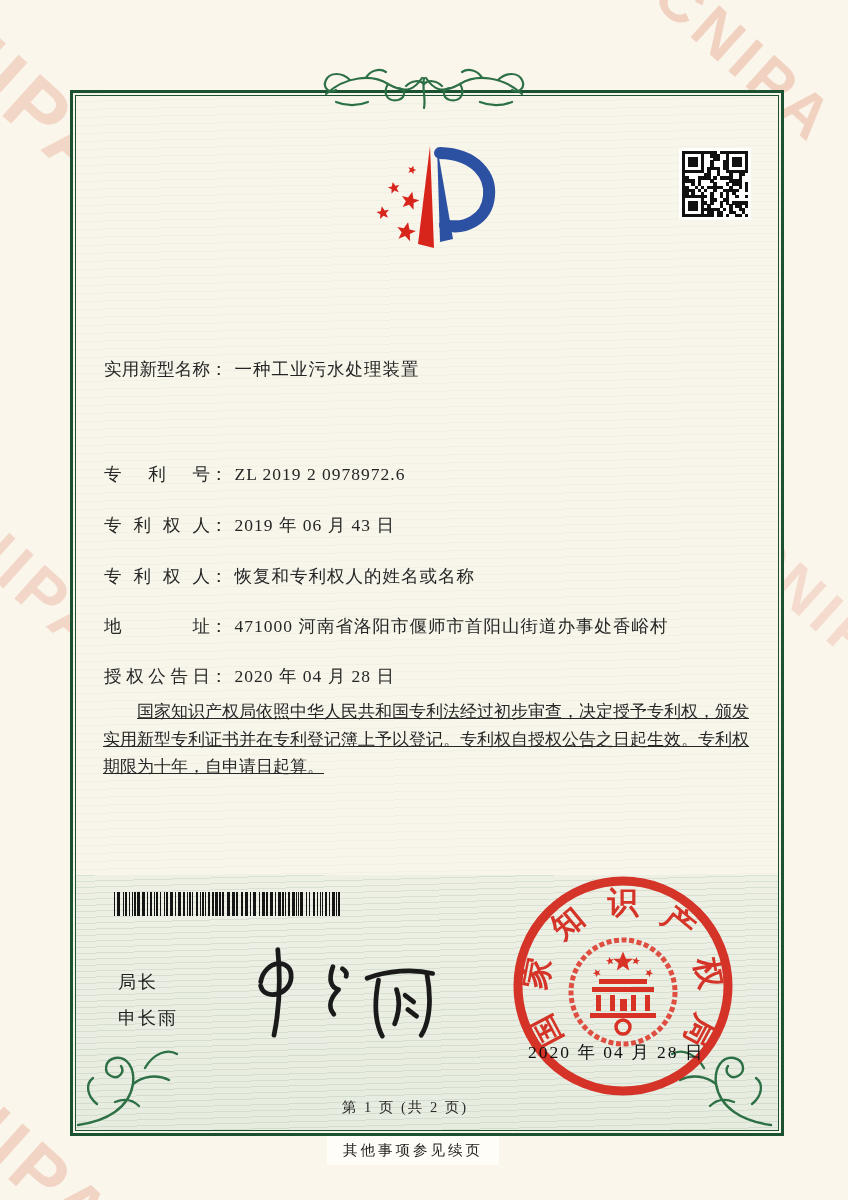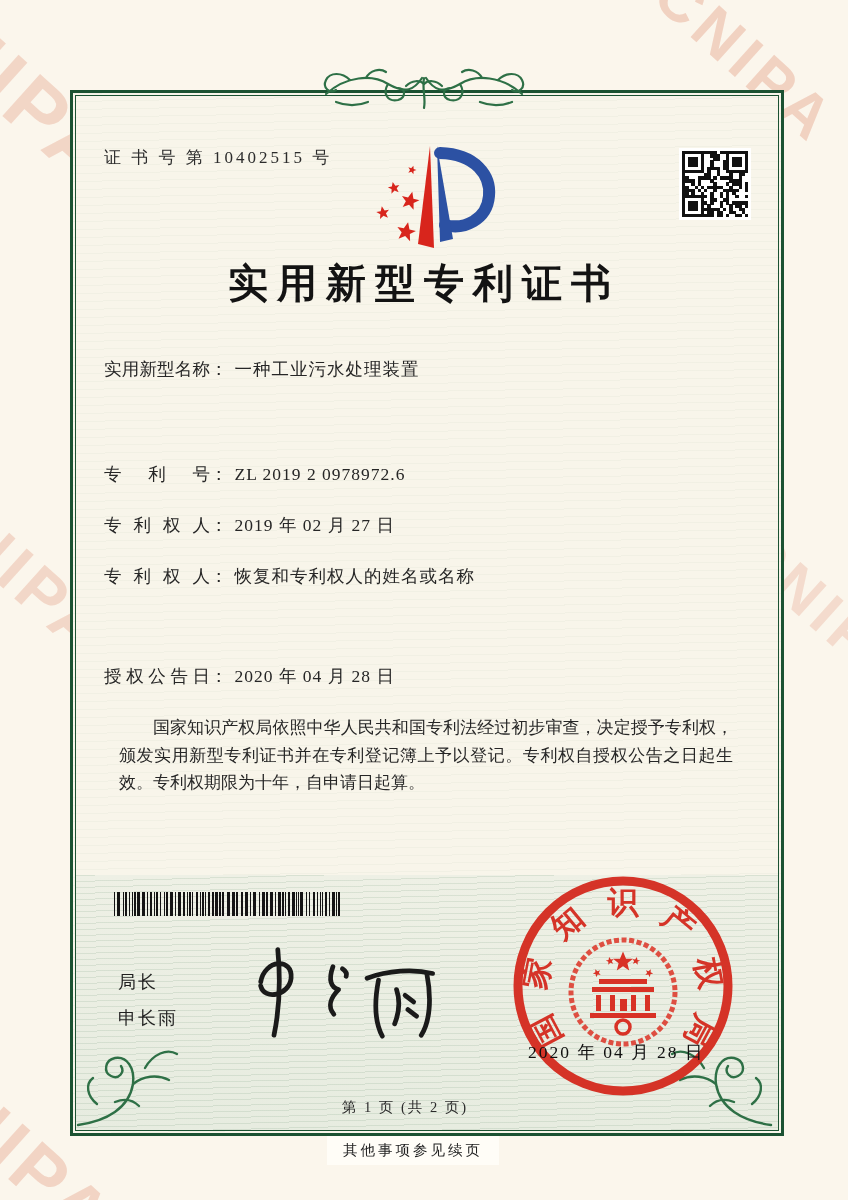--- a/index.html
+++ b/index.html
@@ -43,21 +43,21 @@
 
   .frow{position:absolute;left:104px;width:600px;font-size:17.5px;color:#262626;}
   .flabel{display:inline-block;width:106px;text-align:justify;text-align-last:justify;}
   .fvalue{margin-left:7px;letter-spacing:1px;}
   .fy0{top:357px}.fy1{top:410px}.fy2{top:462px}.fy3{top:513px}.fy4{top:564px}.fy5{top:614px}
   .grant-left{position:absolute;left:104px;top:664px;font-size:17.5px;color:#262626;}
   .grant-right{position:absolute;left:437px;top:664px;font-size:17.5px;color:#262626;}
 
   .paras{position:absolute;left:103px;top:698px;width:646px;font-size:17px;line-height:27.5px;
          text-align:justify;color:#262626;}
-  .paras p{margin:16px;text-indent:2em;}
+  .paras p{margin:0;text-indent:2em;text-decoration:underline;}
 
   .barcode{position:absolute;left:114px;top:892px;width:232px;height:24px;}
 
   .sig-title{position:absolute;left:118px;top:970px;font-size:18px;letter-spacing:2px;color:#1f1f1f;
              font-family:"Liberation Sans","DejaVu Sans",sans-serif;}
   .sig-name{position:absolute;left:118px;top:1006px;font-size:18px;letter-spacing:2px;color:#1f1f1f;
             font-family:"Liberation Sans","DejaVu Sans",sans-serif;}
   .signature{position:absolute;left:233px;top:944px;}
 
   .seal{position:absolute;left:503px;top:866px;width:240px;height:240px;opacity:.95;}
@@ -114,21 +114,20 @@
   <div class="orn corner-right">
     <svg width="106" height="92" viewBox="0 0 106 92" fill="none" stroke="#2e7046" stroke-width="2.4" stroke-linecap="round">
       <path d="M3,89 C32,85 54,72 58,48 C60,32 52,20 40,22 C30,24 28,36 36,40 C44,44 50,36 46,30"></path>
       <path d="M58,48 C68,40 82,38 94,44"></path>
       <path d="M70,32 C78,18 92,12 102,18"></path>
       <path d="M22,68 C12,60 10,48 18,42"></path>
       <path d="M40,66 C50,62 58,64 64,70"></path>
     </svg>
   </div>
 
-  <div class="cert-no">证 书 号 第 10402515 号</div>
 
   <div class="logo">
     <svg width="165" height="118" viewBox="0 0 165 118">
       <defs>
         <path id="st" d="M0,-10 L2.9,-3.1 L9.5,-3.1 L4.2,1.2 L5.9,8.1 L0,4 L-5.9,8.1 L-4.2,1.2 L-9.5,-3.1 L-2.9,-3.1 Z"></path>
       </defs>
       <path d="M100,13 C136,14 151,36 149,56 C147,80 124,90 105,85" fill="none" stroke="#2c51a3" stroke-width="12" stroke-linecap="round"></path>
       <polygon points="90,6 78,104 94,108" fill="#d8251c"></polygon>
       <polygon points="97,6 100,102 113,99" fill="#2c51a3"></polygon>
       <use href="#st" fill="#d8251c" transform="translate(72,30) scale(0.45) rotate(18)"></use>
@@ -379,33 +378,35 @@
         <div style="position: absolute; left: 28.2857px; top: 62.8571px; width: 3.44286px; height: 3.44286px; background: rgb(17, 17, 17);"></div>
         <div style="position: absolute; left: 34.5714px; top: 62.8571px; width: 3.44286px; height: 3.44286px; background: rgb(17, 17, 17);"></div>
         <div style="position: absolute; left: 37.7143px; top: 62.8571px; width: 3.44286px; height: 3.44286px; background: rgb(17, 17, 17);"></div>
         <div style="position: absolute; left: 44px; top: 62.8571px; width: 3.44286px; height: 3.44286px; background: rgb(17, 17, 17);"></div>
         <div style="position: absolute; left: 53.4286px; top: 62.8571px; width: 3.44286px; height: 3.44286px; background: rgb(17, 17, 17);"></div>
         <div style="position: absolute; left: 56.5714px; top: 62.8571px; width: 3.44286px; height: 3.44286px; background: rgb(17, 17, 17);"></div>
         <div style="position: absolute; left: 62.8571px; top: 62.8571px; width: 3.44286px; height: 3.44286px; background: rgb(17, 17, 17);"></div>
       </div>
   </div>
 
-  <div class="title">实用新型专利证书</div>
 
   <div class="frow fy0">
     <span class="flabel">实用新型名称</span><span>：</span><span class="fvalue">一种工业污水处理装置</span>
   </div>
   <div class="frow fy2">
     <span class="flabel">专利号</span><span>：</span><span class="fvalue">ZL 2019 2 0978972.6</span>
   </div>
   <div class="frow fy3">
-    <span class="flabel">专利权人</span><span>：</span><span class="fvalue">2019 年 02 月 27 日</span>
+    <span class="flabel">专利权人</span><span>：</span><span class="fvalue">2019 年 06 月 43 日</span>
   </div>
   <div class="frow fy4">
     <span class="flabel">专利权人</span><span>：</span><span class="fvalue">恢复和专利权人的姓名或名称</span>
+  </div>
+  <div class="frow fy5">
+    <span class="flabel">地址</span><span>：</span><span class="fvalue">471000 河南省洛阳市偃师市首阳山街道办事处香峪村</span>
   </div>
 
   <div class="grant-left">
     <span class="flabel">授权公告日</span><span>：</span><span class="fvalue">2020 年 04 月 28 日</span>
   </div>
 
   <div class="paras">
     <p>国家知识产权局依照中华人民共和国专利法经过初步审查，决定授予专利权，颁发实用新型专利证书并在专利登记簿上予以登记。专利权自授权公告之日起生效。专利权期限为十年，自申请日起算。</p>
   </div>
 

